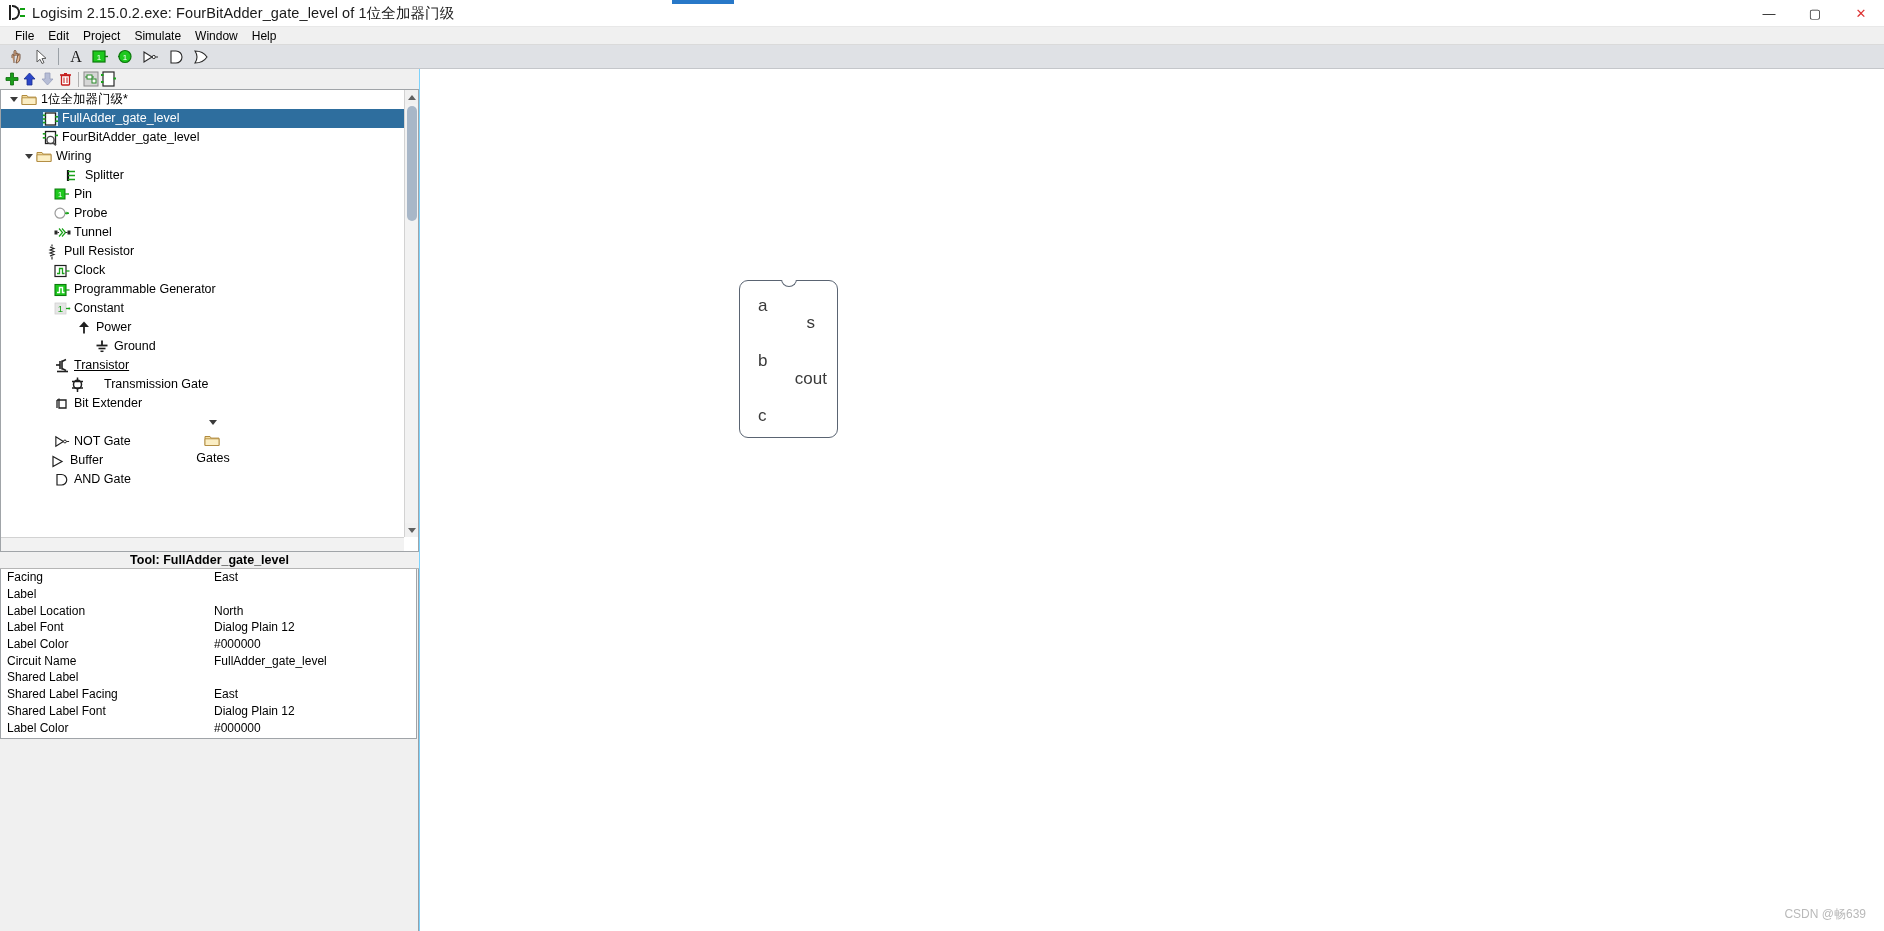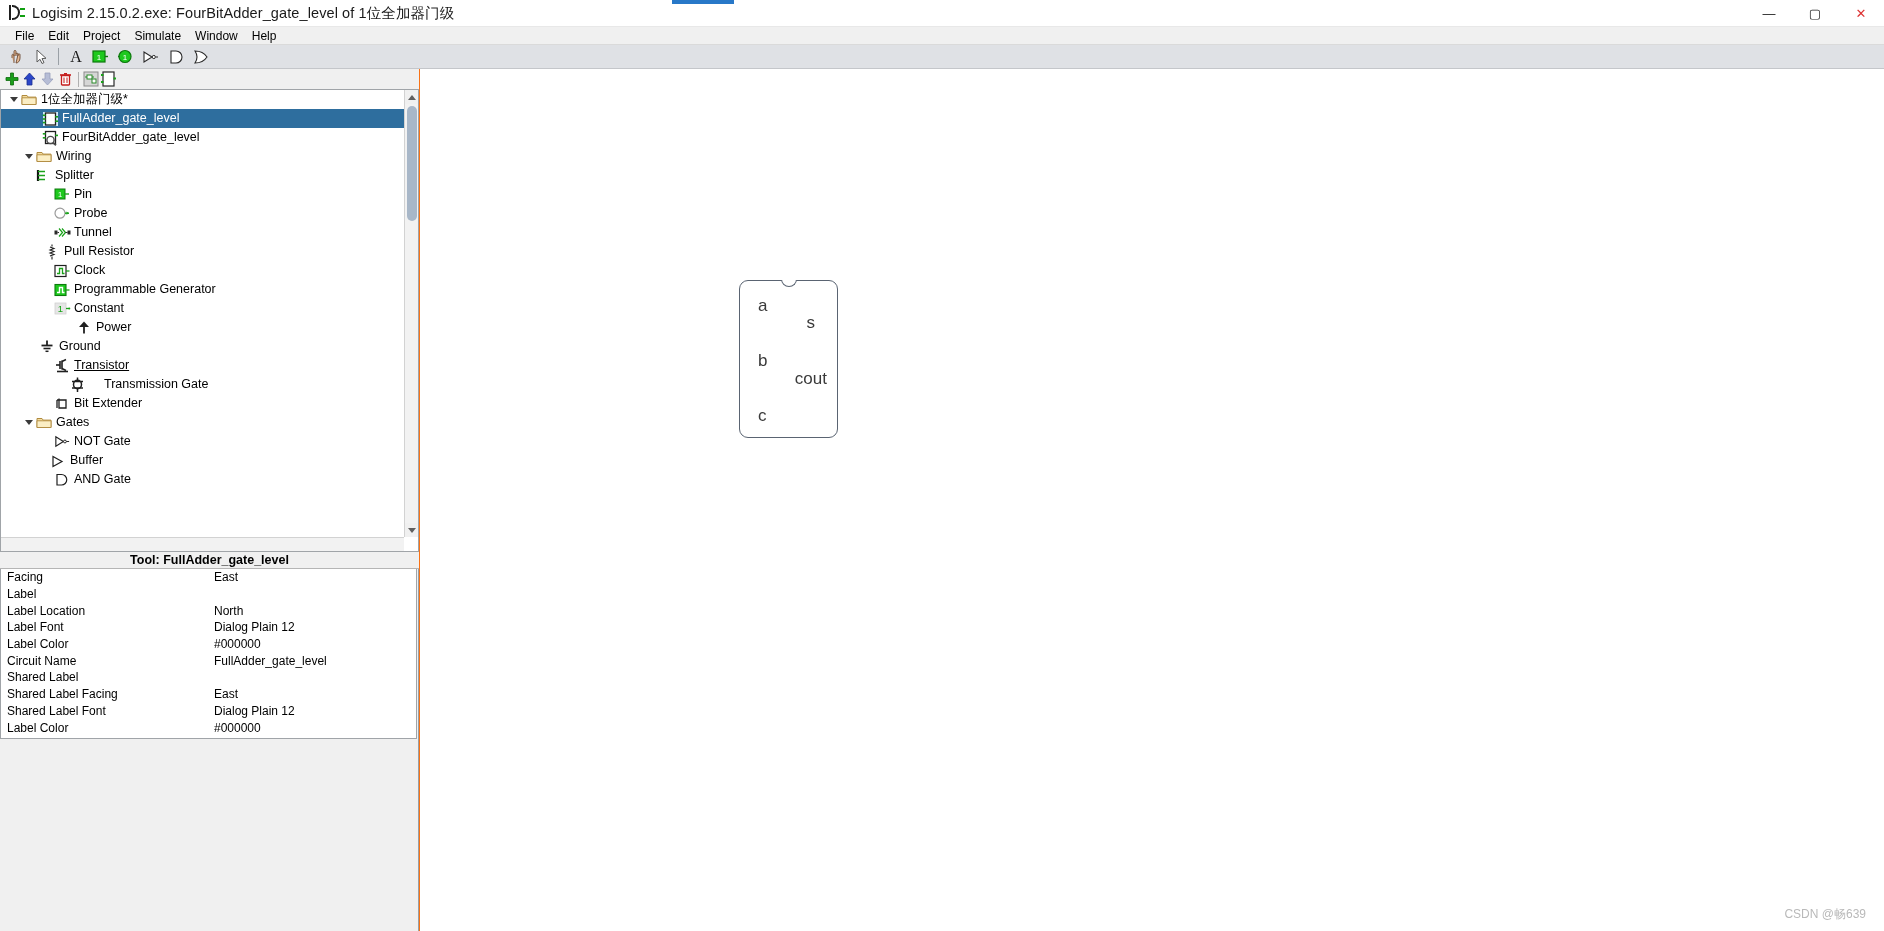--- a/index.html
+++ b/index.html
@@ -6,21 +6,21 @@
   html, body {
     margin: 0; padding: 0;
     width: 1884px; height: 931px;
     overflow: hidden;
     background: #ffffff;
     font-family: "Liberation Sans", sans-serif;
   }
   .app {
     position: relative;
     width: 1692px; height: 931px;
-    background: #f97316;
+    background: #7dd3fc;
   }
 
   
   .titlebar {
     position: absolute; left: 0; top: 0;
     width: 1884px; height: 27px;
     background: #ffffff;
     display: flex; align-items: center;
     border-bottom: 1px solid #e8e8e8;
   }
@@ -431,21 +431,21 @@
               <i></i>
             </span>
             <span class="node-icon">
               <svg width="16" height="13" viewBox="0 0 16 13">
                 <path d="M1 2.5 h5 l1.2 1.6 H15 v7.4 H1 Z" fill="#f4dda0" stroke="#b08a3e" stroke-width="1"></path>
                 <path d="M1 4.8 h14 v6.7 H1 Z" fill="#fbeec4" stroke="#b08a3e" stroke-width="0.9"></path>
               </svg>
             </span>
             <span class="node-label">Wiring</span>
           </div>
-          <div class="tree-row" style="padding-left: 20px;">
+          <div class="tree-row" style="padding-left: 50px;">
             <span class="twisty"></span>
             <span class="node-icon">
               <svg width="14" height="15" viewBox="0 0 14 15">
                 <path d="M2 2 L2 13" stroke="#111" stroke-width="2.2"></path>
                 <path d="M2 3.5 H9 M2 7.5 H9 M2 11.5 H9" stroke="#1aa21a" stroke-width="1.6"></path>
               </svg>
             </span>
             <span class="node-label">Splitter</span>
           </div>
           <div class="tree-row" style="padding-left: 39px;">
@@ -530,21 +530,21 @@
           <div class="tree-row" style="padding-left: 61px;">
             <span class="twisty"></span>
             <span class="node-icon">
               <svg width="14" height="15" viewBox="0 0 14 15">
                 <path d="M7 1.5 L12 7 H2 Z" fill="#1f1f1f"></path>
                 <line x1="7" y1="6.5" x2="7" y2="13.5" stroke="#1f1f1f" stroke-width="1.8"></line>
               </svg>
             </span>
             <span class="node-label">Power</span>
           </div>
-          <div class="tree-row" style="padding-left: 24px;">
+          <div class="tree-row" style="padding-left: 44px; margin-left: 35px;">
             <span class="twisty"></span>
             <span class="node-icon">
               <svg width="14" height="15" viewBox="0 0 14 15">
                 <line x1="7" y1="1.5" x2="7" y2="6" stroke="#1f1f1f" stroke-width="1.8"></line>
                 <line x1="1.5" y1="6.5" x2="12.5" y2="6.5" stroke="#1f1f1f" stroke-width="1.8"></line>
                 <line x1="3.5" y1="9.5" x2="10.5" y2="9.5" stroke="#1f1f1f" stroke-width="1.6"></line>
                 <line x1="5.5" y1="12.3" x2="8.5" y2="12.3" stroke="#1f1f1f" stroke-width="1.5"></line>
               </svg>
             </span>
             <span class="node-label">Ground</span>
@@ -579,21 +579,21 @@
           <div class="tree-row" style="padding-left: 39px;">
             <span class="twisty"></span>
             <span class="node-icon">
               <svg width="15" height="14" viewBox="0 0 15 14">
                 <path d="M2 3 H4 V1.5 M4 3 L4 11 L11 11 L11 3 Z" fill="none" stroke="#1f1f1f" stroke-width="1.3"></path>
                 <path d="M2 3 L2 11" stroke="#1f1f1f" stroke-width="1.3"></path>
               </svg>
             </span>
             <span class="node-label">Bit Extender</span>
           </div>
-          <div class="tree-row" style="padding-left: 21px;">
+          <div class="tree-row" style="padding-left: 21px; flex-direction: column;">
             <span class="twisty open">
               <i></i>
             </span>
             <span class="node-icon">
               <svg width="16" height="13" viewBox="0 0 16 13">
                 <path d="M1 2.5 h5 l1.2 1.6 H15 v7.4 H1 Z" fill="#f4dda0" stroke="#b08a3e" stroke-width="1"></path>
                 <path d="M1 4.8 h14 v6.7 H1 Z" fill="#fbeec4" stroke="#b08a3e" stroke-width="0.9"></path>
               </svg>
             </span>
             <span class="node-label">Gates</span>

